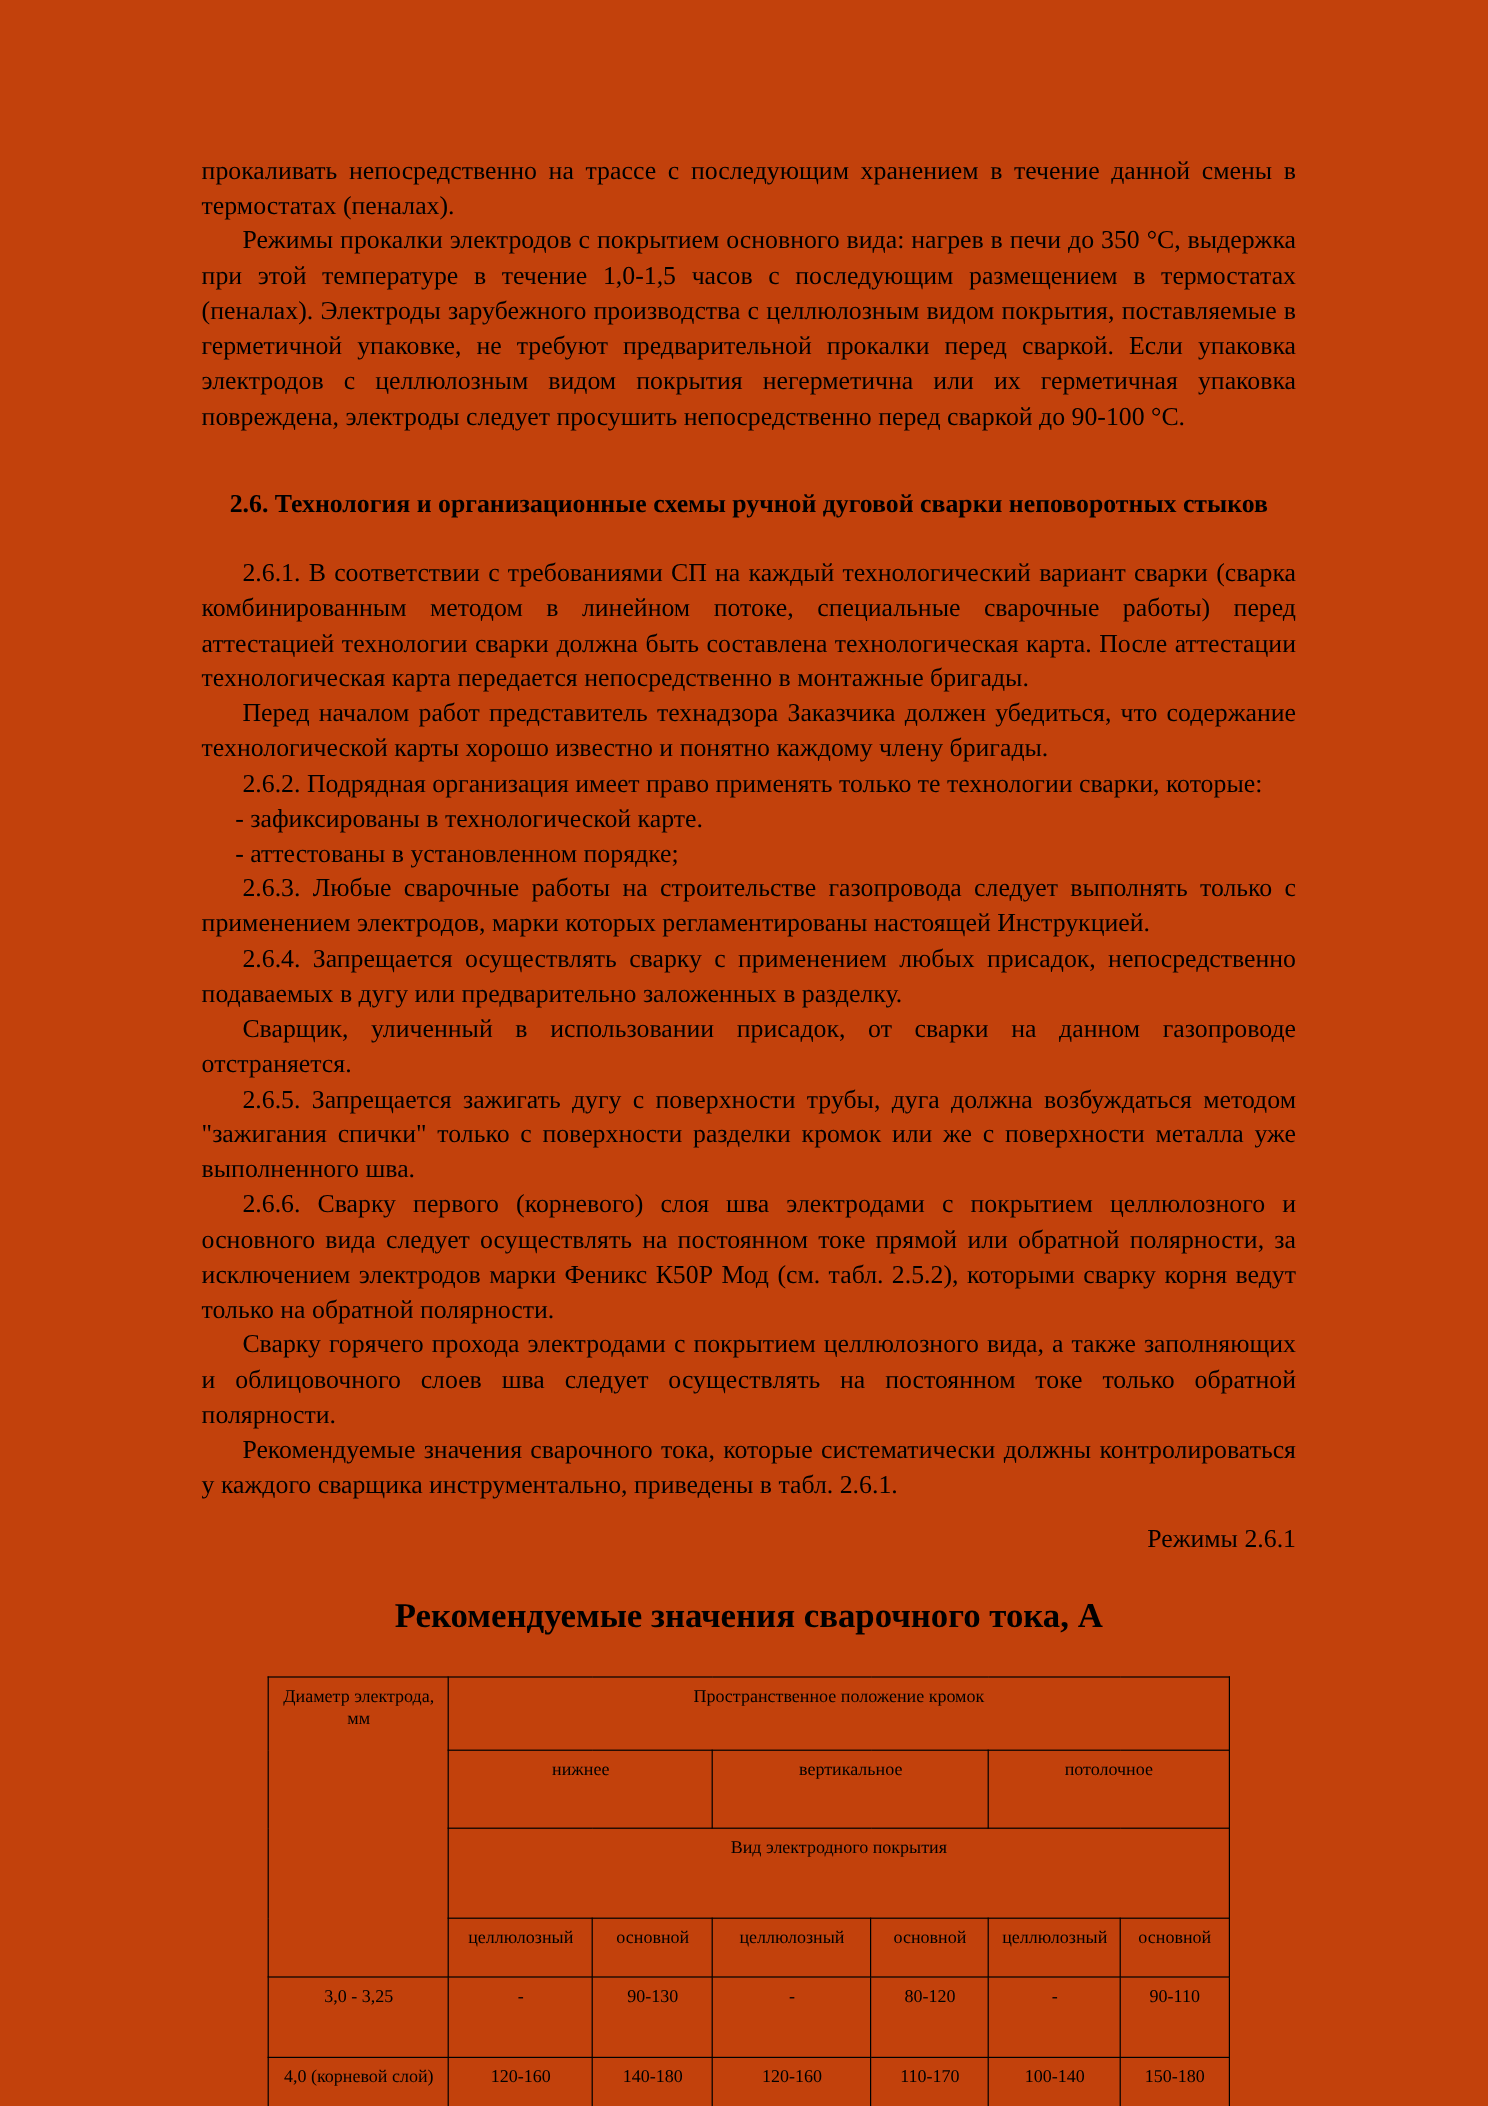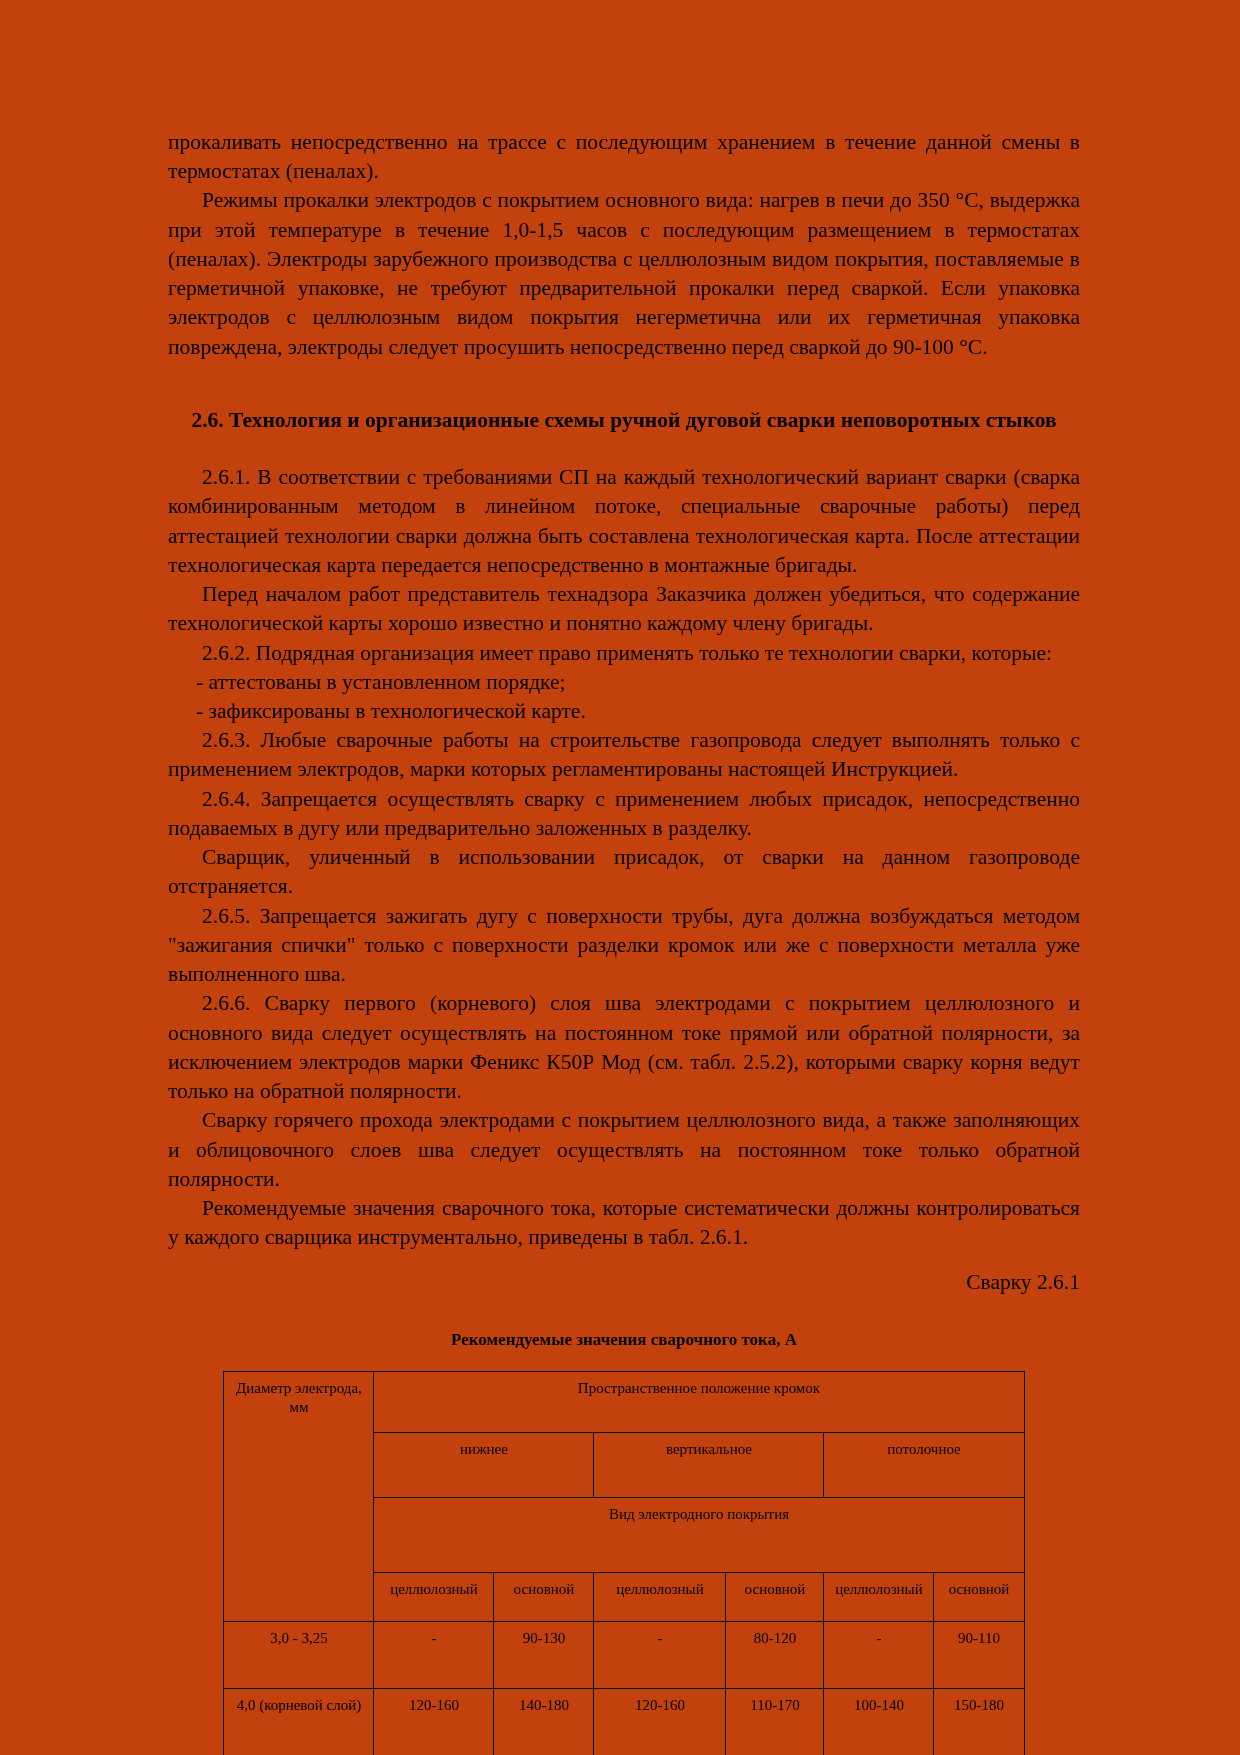--- a/index.html
+++ b/index.html
@@ -49,23 +49,23 @@
   }
   .table-ref {
     text-align: right;
     font-size: 21.5px;
     margin-top: 16px;
     line-height: 1.36;
   }
   .table-title {
     text-align: center;
     font-weight: bold;
-    font-size: 17px;
+    font-size: 29px;
     margin-top: 30px;
-    margin-bottom: 20px;
+    margin-bottom: 30px;
     line-height: 1.36;
   }
   table.data-table {
     border-collapse: collapse;
     width: 780px;
     margin: 0 auto;
     table-layout: fixed;
   }
   table.data-table td {
     border: 1.6px solid #000000;
@@ -120,38 +120,38 @@
     <p class="indent">Режимы прокалки электродов с покрытием основного вида: нагрев в печи до 350 °C, выдержка при этой температуре в течение 1,0-1,5 часов с последующим размещением в термостатах (пеналах). Электроды зарубежного производства с целлюлозным видом покрытия, поставляемые в герметичной упаковке, не требуют предварительной прокалки перед сваркой. Если упаковка электродов с целлюлозным видом покрытия негерметична или их герметичная упаковка повреждена, электроды следует просушить непосредственно перед сваркой до 90-100 °C.</p>
 
     <h2 class="section-heading">2.6. Технология и организационные схемы ручной дуговой сварки неповоротных стыков</h2>
 
     <p class="indent">2.6.1. В соответствии с требованиями СП на каждый технологический вариант сварки (сварка комбинированным методом в линейном потоке, специальные сварочные работы) перед аттестацией технологии сварки должна быть составлена технологическая карта. После аттестации технологическая карта передается непосредственно в монтажные бригады.</p>
 
     <p class="indent">Перед началом работ представитель технадзора Заказчика должен убедиться, что содержание технологической карты хорошо известно и понятно каждому члену бригады.</p>
 
     <p class="indent">2.6.2. Подрядная организация имеет право применять только те технологии сварки, которые:</p>
 
+    <p class="dash">- зафиксированы в технологической карте.</p>
     <p class="dash">- аттестованы в установленном порядке;</p>
-    <p class="dash">- зафиксированы в технологической карте.</p>
 
     <p class="indent">2.6.3. Любые сварочные работы на строительстве газопровода следует выполнять только с применением электродов, марки которых регламентированы настоящей Инструкцией.</p>
 
     <p class="indent">2.6.4. Запрещается осуществлять сварку с применением любых присадок, непосредственно подаваемых в дугу или предварительно заложенных в разделку.</p>
 
     <p class="indent">Сварщик, уличенный в использовании присадок, от сварки на данном газопроводе отстраняется.</p>
 
     <p class="indent">2.6.5. Запрещается зажигать дугу с поверхности трубы, дуга должна возбуждаться методом "зажигания спички" только с поверхности разделки кромок или же с поверхности металла уже выполненного шва.</p>
 
     <p class="indent">2.6.6. Сварку первого (корневого) слоя шва электродами с покрытием целлюлозного и основного вида следует осуществлять на постоянном токе прямой или обратной полярности, за исключением электродов марки Феникс К50Р Мод (см. табл. 2.5.2), которыми сварку корня ведут только на обратной полярности.</p>
 
     <p class="indent">Сварку горячего прохода электродами с покрытием целлюлозного вида, а также заполняющих и облицовочного слоев шва следует осуществлять на постоянном токе только обратной полярности.</p>
 
     <p class="indent">Рекомендуемые значения сварочного тока, которые систематически должны контролироваться у каждого сварщика инструментально, приведены в табл. 2.6.1.</p>
 
-    <div class="table-ref">Сварку 2.6.1</div>
+    <div class="table-ref">Режимы 2.6.1</div>
 
     <div class="table-title">Рекомендуемые значения сварочного тока, А</div>
 
     <table class="data-table">
       <colgroup>
         <col class="col-d">
           <col class="col-c1">
           <col class="col-c2">
           <col class="col-c3">
         <col class="col-c4">

